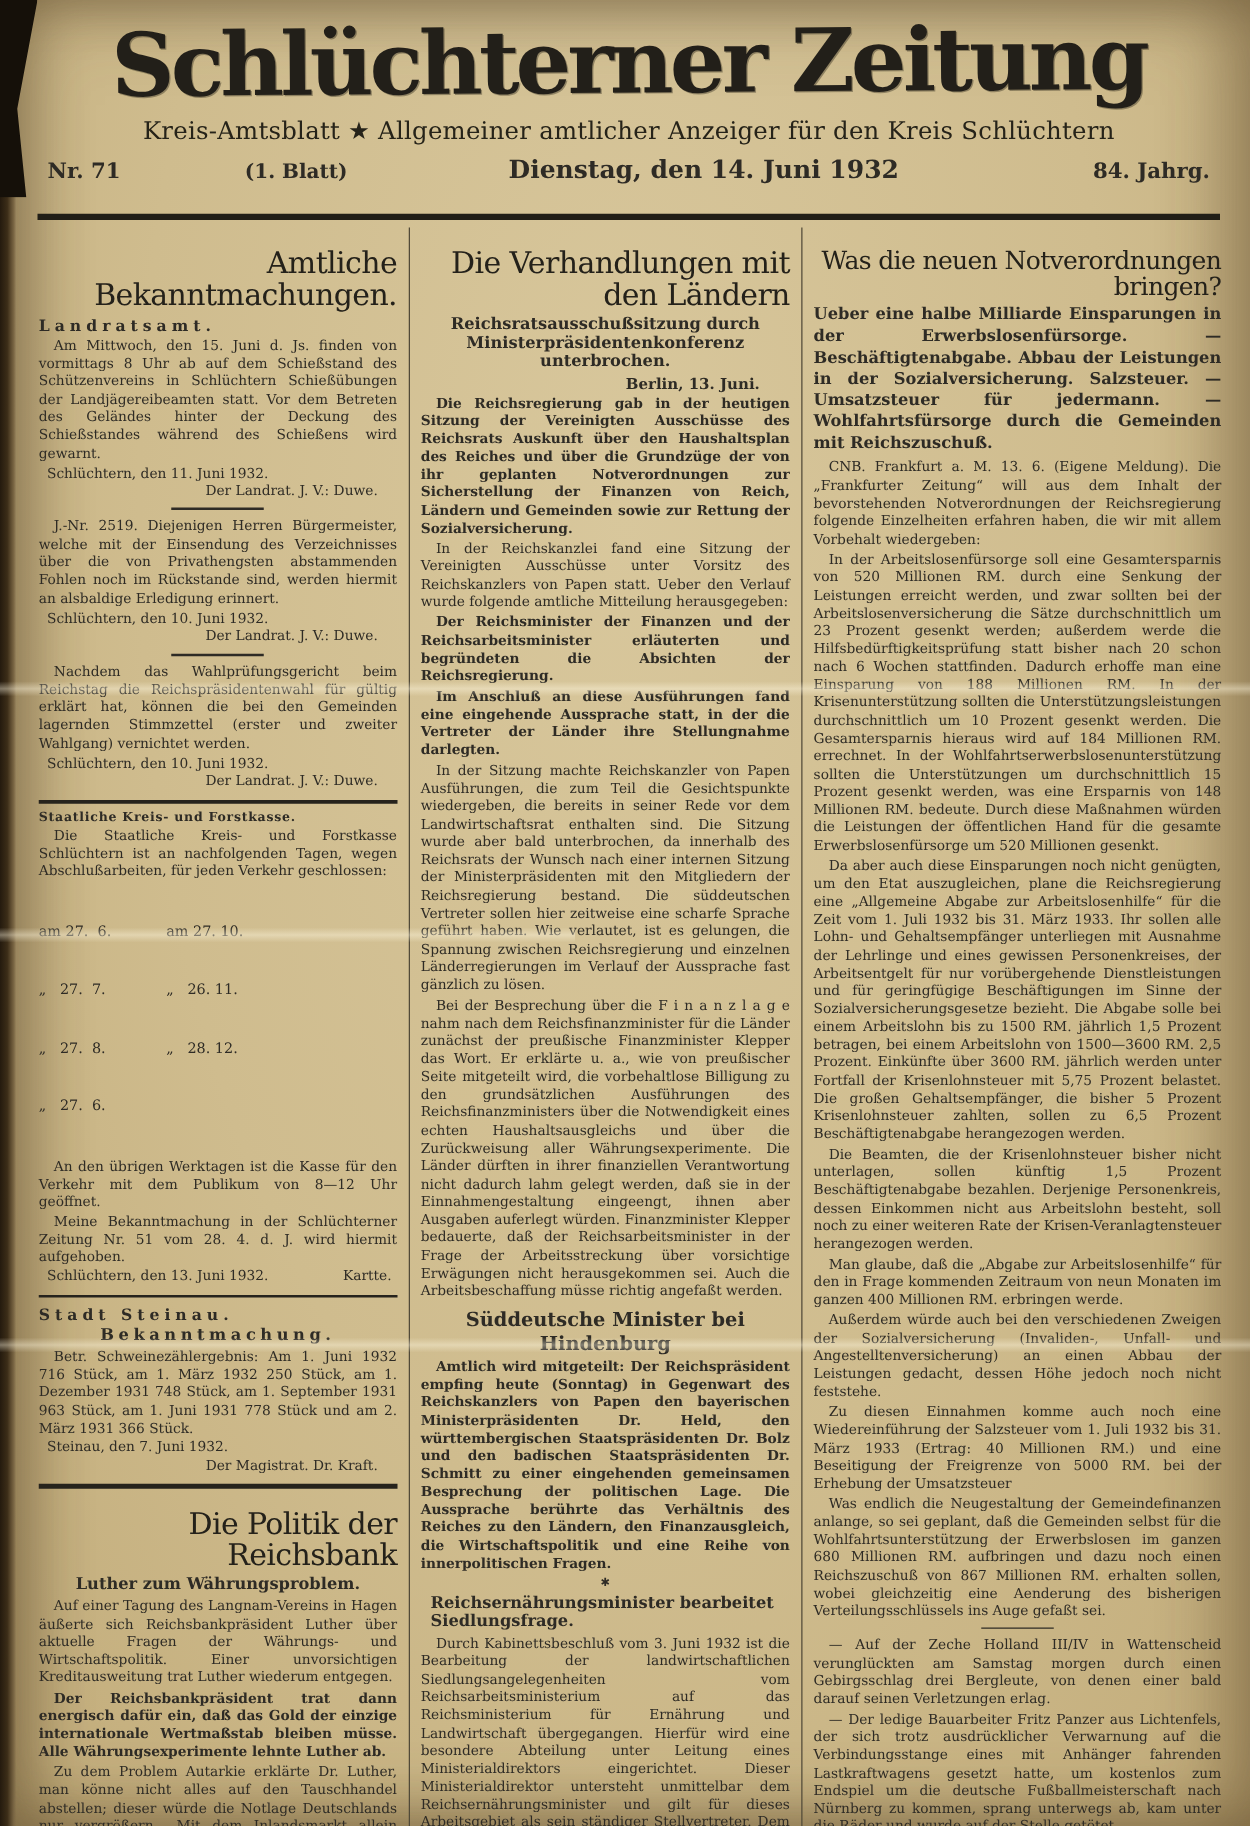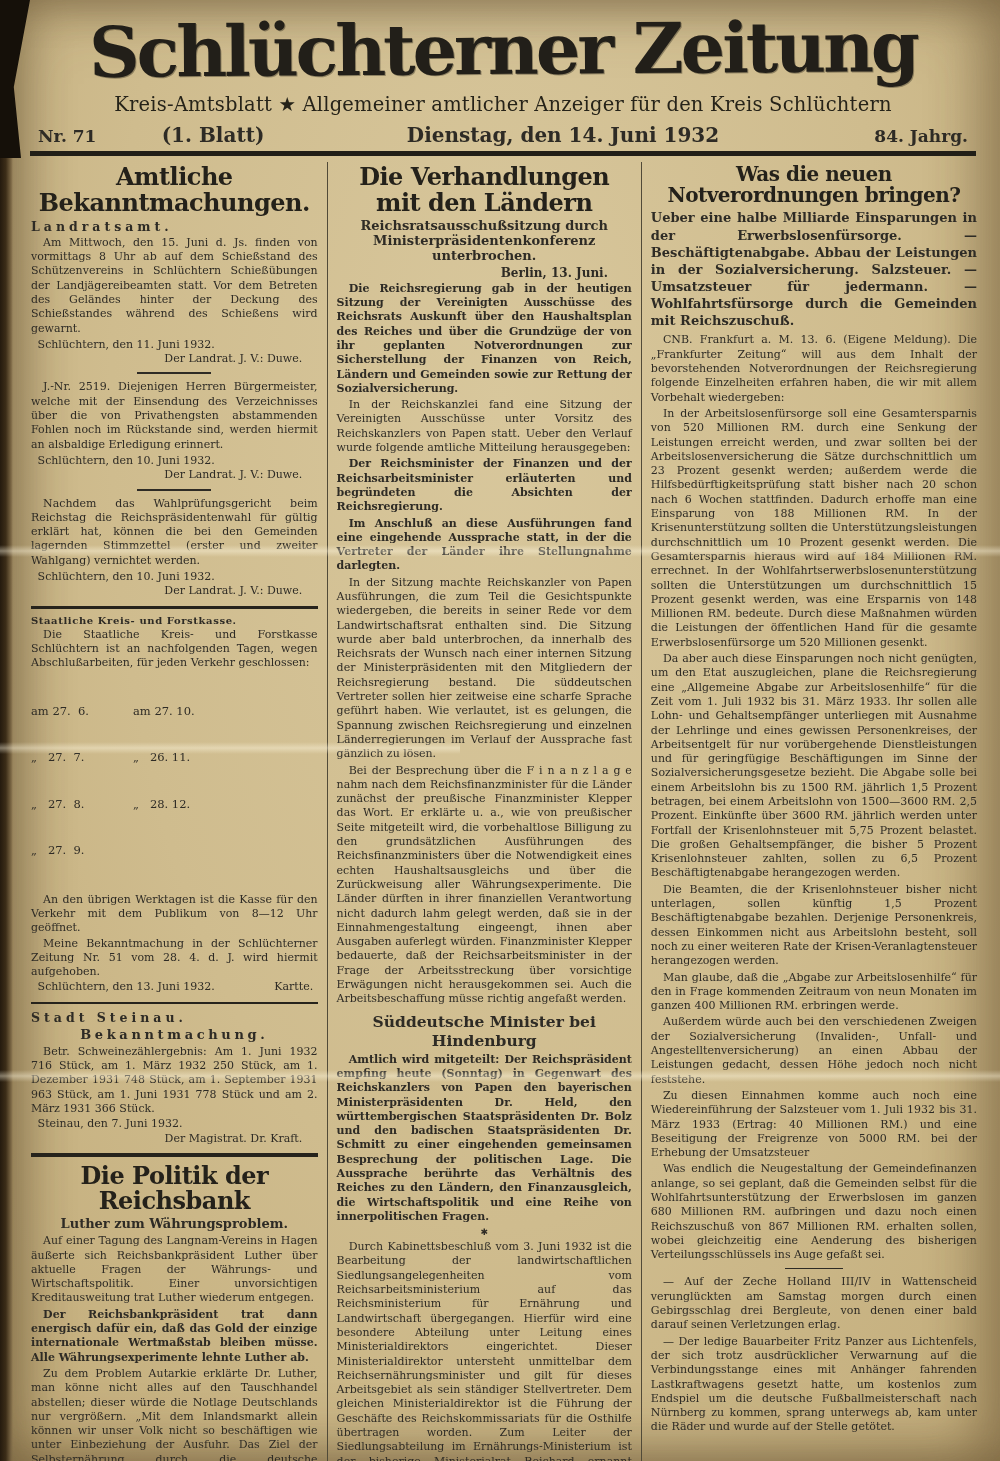--- a/index.html
+++ b/index.html
@@ -19,34 +19,34 @@
   .crease.c1{top:545px;}
   .crease.c2{top:1070px;}
   .crease.c3{top:742px;width:46%;}
 
   .masthead{position:relative;padding:14px 24px 0 30px;text-align:center;}
   .title{margin:0;font-size:70px;line-height:1.02;font-weight:bold;letter-spacing:-3px;
     color:#221f19;text-shadow:1px 1px 0 rgba(20,16,10,.35);transform:rotate(-.4deg);}
   .subtitle{margin-top:8px;font-size:19.5px;font-weight:normal;color:#262319;letter-spacing:.2px;}
   .imprint{margin-top:5px;font-size:12.5px;font-weight:bold;color:#2a2720;padding-bottom:7px;
     border-bottom:4px solid #26231c;}
-  .dateline-row{display:flex;align-items:baseline;padding:7px 8px 4px;border-bottom:5px solid #211e17;}
+  .dateline-row{display:flex;align-items:baseline;padding:7px 8px 24px;border-bottom:5px solid #211e17;}
   .dl-issue{font-size:17px;font-weight:bold;width:110px;text-align:left;}
-  .dl-sheet{font-size:20px;font-weight:bold;width:130px;text-align:center;}
+  .dl-sheet{font-size:16px;font-weight:bold;width:130px;text-align:right;}
   .dl-date{flex:1;font-size:20px;font-weight:bold;text-align:center;}
   .dl-vol{font-size:17px;font-weight:bold;width:120px;text-align:right;}
 
   .columns{display:flex;align-items:stretch;padding:6px 14px 0 22px;}
   .col{padding:0 9px;box-sizing:border-box;}
   .col+.col{border-left:1px solid #514a38;}
   .col1{width:31.6%;}
   .col2{width:32.6%;}
   .col3{width:35.8%;}
 
-  .sec-head{margin:2px 0 3px;font-size:24px;line-height:1.05;font-weight:bold;text-align:center;
+  .sec-head{margin:16px 0 3px;font-size:24px;line-height:1.05;font-weight:normal;text-align:right;
     letter-spacing:-.5px;color:#24211a;}
   .sec-head.sm{font-size:20px;}
   .sub-bold{margin:1px 0 3px;font-size:13px;font-weight:bold;text-align:center;}
   .sub-bold.lg{font-size:15.5px;margin-top:5px;}
   .office{margin:4px 0 2px;font-size:12.5px;font-weight:bold;letter-spacing:.32em;}
   .p{margin:0 0 2px;font-size:11px;line-height:1.30;text-align:justify;text-indent:1.1em;}
   .p.nob{margin-bottom:1px;}
   .p-bold{font-weight:bold;}
   .place{margin:0;font-size:11px;line-height:1.3;text-indent:.6em;}
   .sig{margin:0 0 2px;font-size:11px;line-height:1.3;text-align:right;padding-right:1.4em;}
@@ -99,21 +99,21 @@
       <p class="sig">Der Landrat. J. V.: Duwe.</p>
 
       <div class="rule-med"></div>
       <div class="office" style="letter-spacing:.06em;font-size:10px;">Staatliche Kreis- und Forstkasse.</div>
       <p class="p nob">Die Staatliche Kreis- und Forstkasse Schlüchtern ist an nachfolgenden Tagen, wegen Abschlußarbeiten, für jeden Verkehr geschlossen:</p>
       <div class="sched">
         <div>
           <div>am 27.  6.</div>
           <div>„   27.  7.</div>
           <div>„   27.  8.</div>
-          <div>„   27.  9.</div>
+          <div>„   27.  6.</div>
         </div>
         <div>
           <div>am 27. 10.</div>
           <div>„   26. 11.</div>
           <div>„   28. 12.</div>
         </div>
       </div>
       <p class="p nob">An den übrigen Werktagen ist die Kasse für den Verkehr mit dem Publikum von 8—12 Uhr geöffnet.</p>
       <p class="p nob">Meine Bekanntmachung in der Schlüchterner Zeitung Nr. 51 vom 28. 4. d. J. wird hiermit aufgehoben.</p>
       <div class="place-sig-row">
@@ -145,20 +145,21 @@
       <p class="p">In der Reichskanzlei fand eine Sitzung der Vereinigten Ausschüsse unter Vorsitz des Reichskanzlers von Papen statt. Ueber den Verlauf wurde folgende amtliche Mitteilung herausgegeben:</p>
       <p class="p p-bold">Der Reichsminister der Finanzen und der Reichsarbeitsminister erläuterten und begründeten die Absichten der Reichsregierung.</p>
       <p class="p p-bold">Im Anschluß an diese Ausführungen fand eine eingehende Aussprache statt, in der die Vertreter der Länder ihre Stellungnahme darlegten.</p>
       <p class="p">In der Sitzung machte Reichskanzler von Papen Ausführungen, die zum Teil die Gesichtspunkte wiedergeben, die bereits in seiner Rede vor dem Landwirtschaftsrat enthalten sind. Die Sitzung wurde aber bald unterbrochen, da innerhalb des Reichsrats der Wunsch nach einer internen Sitzung der Ministerpräsidenten mit den Mitgliedern der Reichsregierung bestand. Die süddeutschen Vertreter sollen hier zeitweise eine scharfe Sprache geführt haben. Wie verlautet, ist es gelungen, die Spannung zwischen Reichsregierung und einzelnen Länderregierungen im Verlauf der Aussprache fast gänzlich zu lösen.</p>
       <p class="p">Bei der Besprechung über die F i n a n z l a g e nahm nach dem Reichsfinanzminister für die Länder zunächst der preußische Finanzminister Klepper das Wort. Er erklärte u. a., wie von preußischer Seite mitgeteilt wird, die vorbehaltlose Billigung zu den grundsätzlichen Ausführungen des Reichsfinanzministers über die Notwendigkeit eines echten Haushaltsausgleichs und über die Zurückweisung aller Währungsexperimente. Die Länder dürften in ihrer finanziellen Verantwortung nicht dadurch lahm gelegt werden, daß sie in der Einnahmengestaltung eingeengt, ihnen aber Ausgaben auferlegt würden. Finanzminister Klepper bedauerte, daß der Reichsarbeitsminister in der Frage der Arbeitsstreckung über vorsichtige Erwägungen nicht herausgekommen sei. Auch die Arbeitsbeschaffung müsse richtig angefaßt werden.</p>
 
       <div class="sub-bold lg">Süddeutsche Minister bei Hindenburg</div>
       <p class="p p-bold">Amtlich wird mitgeteilt: Der Reichspräsident empfing heute (Sonntag) in Gegenwart des Reichskanzlers von Papen den bayerischen Ministerpräsidenten Dr. Held, den württembergischen Staatspräsidenten Dr. Bolz und den badischen Staatspräsidenten Dr. Schmitt zu einer eingehenden gemeinsamen Besprechung der politischen Lage. Die Aussprache berührte das Verhältnis des Reiches zu den Ländern, den Finanzausgleich, die Wirtschaftspolitik und eine Reihe von innerpolitischen Fragen.</p>
       <div class="star-div">✱</div>
 
+      <div class="sub-bold" style="text-align:left;padding-left:.6em">Reichsernährungsminister bearbeitet Siedlungsfrage.</div>
       <p class="p">Durch Kabinettsbeschluß vom 3. Juni 1932 ist die Bearbeitung der landwirtschaftlichen Siedlungsangelegenheiten vom Reichsarbeitsministerium auf das Reichsministerium für Ernährung und Landwirtschaft übergegangen. Hierfür wird eine besondere Abteilung unter Leitung eines Ministerialdirektors eingerichtet. Dieser Ministerialdirektor untersteht unmittelbar dem Reichsernährungsminister und gilt für dieses Arbeitsgebiet als sein ständiger Stellvertreter. Dem gleichen Ministerialdirektor ist die Führung der Geschäfte des Reichskommissariats für die Osthilfe übertragen worden. Zum Leiter der Siedlungsabteilung im Ernährungs-Ministerium ist der bisherige Ministerialrat Reichard ernannt worden.</p>
 
     </section>
 
     <section class="col col3">
       <h2 class="sec-head sm">Was die neuen Notverordnungen bringen?</h2>
       <p class="lead-bold">Ueber eine halbe Milliarde Einsparungen in der Erwerbslosenfürsorge. — Beschäftigtenabgabe. Abbau der Leistungen in der Sozialversicherung. Salzsteuer. — Umsatzsteuer für jedermann. — Wohlfahrtsfürsorge durch die Gemeinden mit Reichszuschuß.</p>
       <p class="p">CNB. Frankfurt a. M. 13. 6. (Eigene Meldung). Die „Frankfurter Zeitung“ will aus dem Inhalt der bevorstehenden Notverordnungen der Reichsregierung folgende Einzelheiten erfahren haben, die wir mit allem Vorbehalt wiedergeben:</p>
       <p class="p">In der Arbeitslosenfürsorge soll eine Gesamtersparnis von 520 Millionen RM. durch eine Senkung der Leistungen erreicht werden, und zwar sollten bei der Arbeitslosenversicherung die Sätze durchschnittlich um 23 Prozent gesenkt werden; außerdem werde die Hilfsbedürftigkeitsprüfung statt bisher nach 20 schon nach 6 Wochen stattfinden. Dadurch erhoffe man eine Einsparung von 188 Millionen RM. In der Krisenunterstützung sollten die Unterstützungsleistungen durchschnittlich um 10 Prozent gesenkt werden. Die Gesamtersparnis hieraus wird auf 184 Millionen RM. errechnet. In der Wohlfahrtserwerbslosenunterstützung sollten die Unterstützungen um durchschnittlich 15 Prozent gesenkt werden, was eine Ersparnis von 148 Millionen RM. bedeute. Durch diese Maßnahmen würden die Leistungen der öffentlichen Hand für die gesamte Erwerbslosenfürsorge um 520 Millionen gesenkt.</p>
       <p class="p">Da aber auch diese Einsparungen noch nicht genügten, um den Etat auszugleichen, plane die Reichsregierung eine „Allgemeine Abgabe zur Arbeitslosenhilfe“ für die Zeit vom 1. Juli 1932 bis 31. März 1933. Ihr sollen alle Lohn- und Gehaltsempfänger unterliegen mit Ausnahme der Lehrlinge und eines gewissen Personenkreises, der Arbeitsentgelt für nur vorübergehende Dienstleistungen und für geringfügige Beschäftigungen im Sinne der Sozialversicherungsgesetze bezieht. Die Abgabe solle bei einem Arbeitslohn bis zu 1500 RM. jährlich 1,5 Prozent betragen, bei einem Arbeitslohn von 1500—3600 RM. 2,5 Prozent. Einkünfte über 3600 RM. jährlich werden unter Fortfall der Krisenlohnsteuer mit 5,75 Prozent belastet. Die großen Gehaltsempfänger, die bisher 5 Prozent Krisenlohnsteuer zahlten, sollen zu 6,5 Prozent Beschäftigtenabgabe herangezogen werden.</p>

